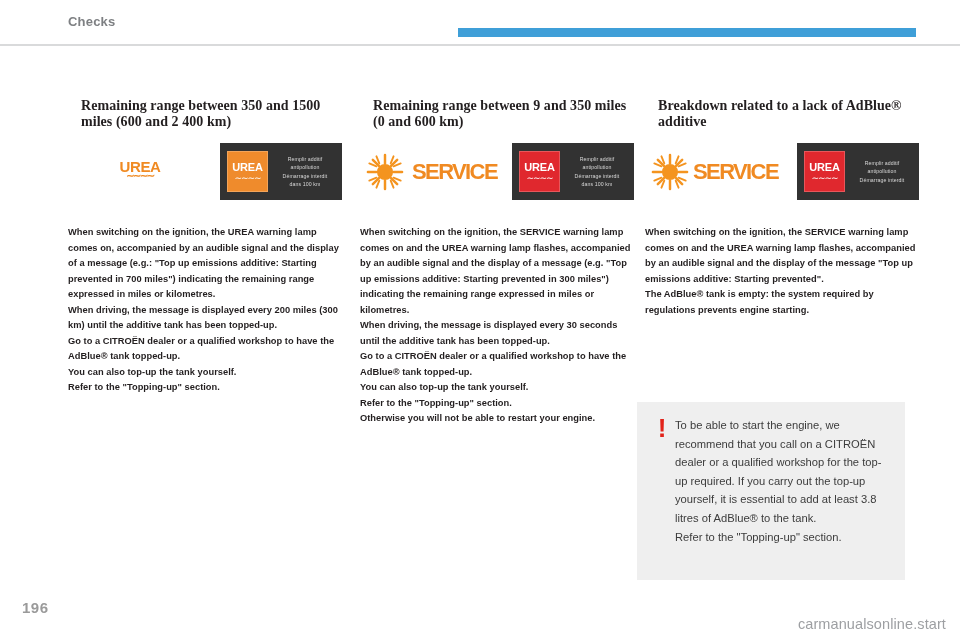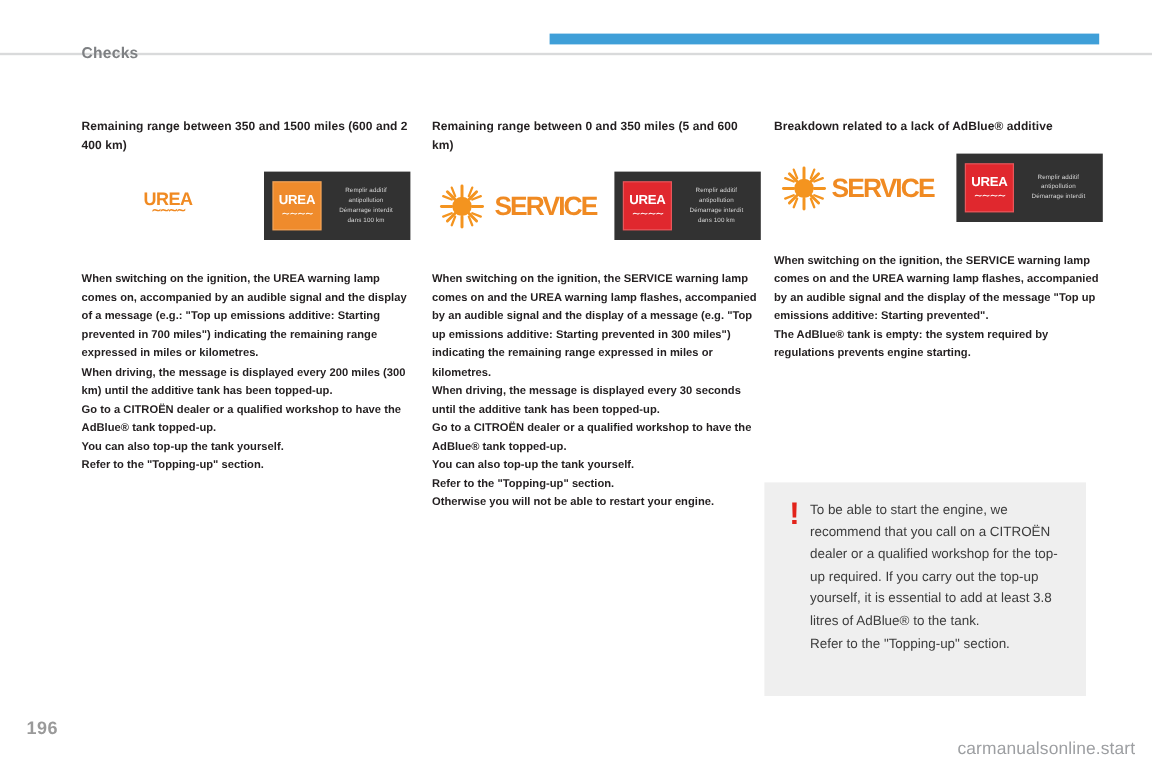--- a/index.html
+++ b/index.html
@@ -18,21 +18,21 @@
 
   
   .header-rule {
     position: absolute;
     left: 0; top: 44px;
     width: 960px; height: 2px;
     background: #d9dadb;
   }
   .header-title {
     position: absolute;
-    left: 68px; top: 36px;
+    left: 68px; top: 14px;
     font-size: 13px;
     font-weight: bold;
     color: #7e8083;
     letter-spacing: .2px;
   }
   .header-tab {
     position: absolute;
     left: 458px; top: 28px;
     width: 458px; height: 9px;
     background: #3f9fd8;
@@ -42,26 +42,27 @@
   .col {
     position: absolute;
     top: 98px;
     width: 274px;
   }
   .col-1 { left: 68px; }
   .col-2 { left: 360px; }
   .col-3 { left: 645px; }
 
   .col-head {
-    font-size: 10px;
+    font-size: 14px;
     font-weight: bold;
     line-height: 15.5px;
     color: #231f20;
-    margin: 0 0 0 0;
+    margin: 0 0 0 13px;
     letter-spacing: .05px;
+    font-family: Liberation Serif, serif;
   }
 
   
   .icon-strip {
     position: relative;
     height: 60px;
     margin-top: 14px;
   }
 
   .lamp {
@@ -255,21 +256,21 @@
   <div class="col-body soft">
       <span style="display:block">When switching on the ignition, the UREA warning lamp comes on, accompanied by an audible signal and the display of a message (e.g.: "Top up emissions additive: Starting prevented in 700 miles") indicating the remaining range expressed in miles or kilometres.</span>
       <span style="display:block">When driving, the message is displayed every 200 miles (300 km) until the additive tank has been topped-up.</span>
       <span style="display:block">Go to a CITROËN dealer or a qualified workshop to have the AdBlue® tank topped-up.</span>
       <span style="display:block">You can also top-up the tank yourself.</span>
       <span style="display:block">Refer to the "Topping-up" section.</span>
     </div>
 </div>
 
 <div class="col col-2">
-  <div class="col-head soft">Remaining range between 0 and 350 miles (5 and 600 km)</div>
+  <div class="col-head soft">Remaining range between 9 and 350 miles (0 and 600 km)</div>
 
   <div class="icon-strip">
     <div class="burst-wrap">
       <svg class="burst" viewBox="0 0 40 40">
         <g fill="#f4941f">
           <circle cx="20" cy="20" r="8.5"></circle>
           <g stroke="#f4941f" stroke-width="2.6" stroke-linecap="round">
             <line x1="20" y1="2" x2="20" y2="11"></line>
             <line x1="20" y1="29" x2="20" y2="38"></line>
             <line x1="2" y1="20" x2="11" y2="20"></line>

